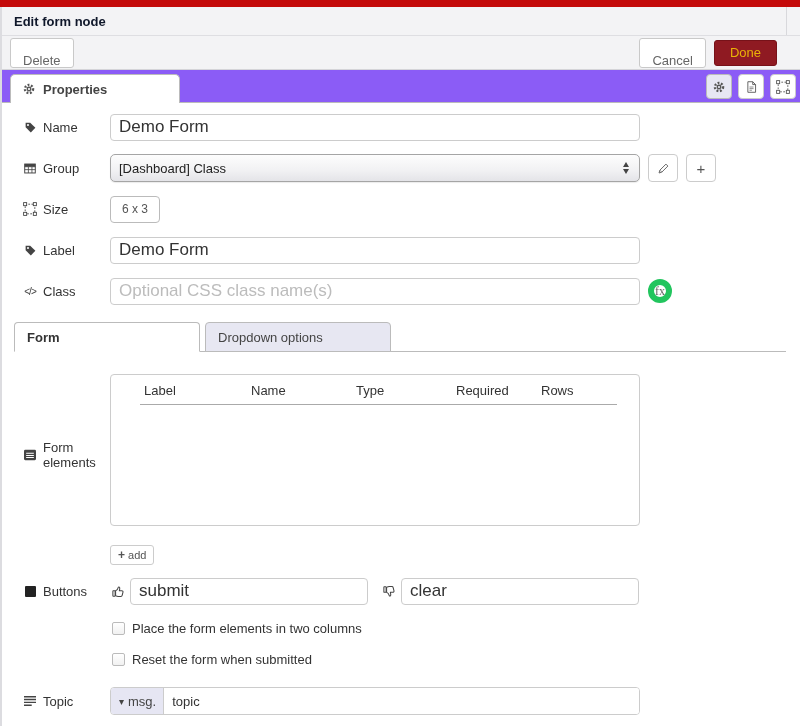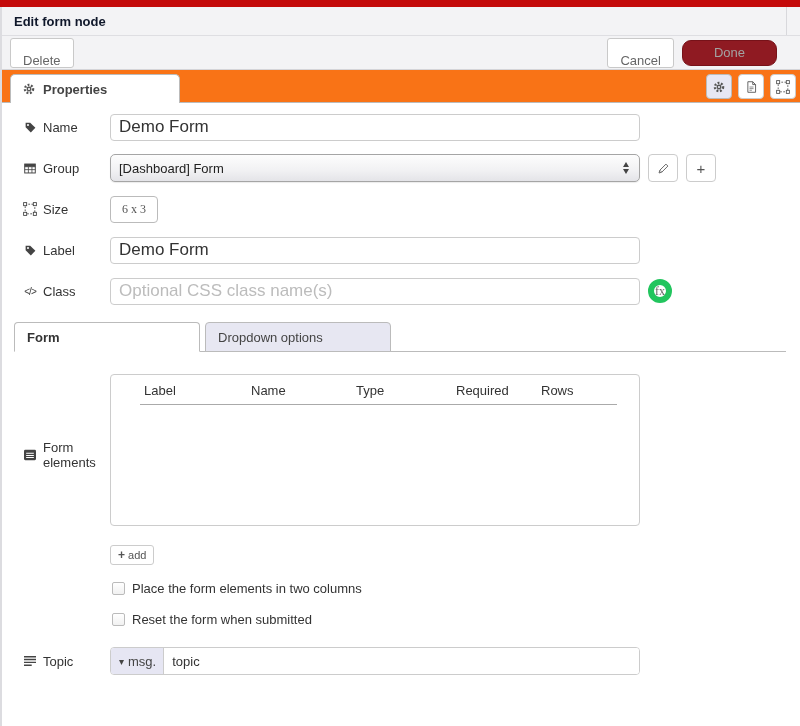--- a/index.html
+++ b/index.html
@@ -26,26 +26,26 @@
     height:34px; background:#f3f3f5; border-bottom:1px solid #d4d4d8;
     display:flex; align-items:center; padding:0 23px 0 10px;
   }
   .btn {
     font-family:inherit; font-size:13px; color:#666; background:#fff;
     border:1px solid #c9c9c9; border-radius:3px; height:26px; padding:14px 12px;
     cursor:pointer;
   }
   .btn-done {
     background:var(--done_bg,#8f1a22); border-color:var(--done_border,#771219);
-    color:#a3a3a3; margin-left:8px; padding:0 31px;border-radius:9px;
+    color:#eab308; margin-left:8px; padding:0 15px;
   }
   .spacer { flex:1; }
 
   .tabbar {
-    height:33px; background:#f97316; border-bottom:1px solid #bbb;
+    height:33px; background:#8b5cf6; border-bottom:1px solid #bbb;
     display:flex; align-items:flex-end; padding:0 10px; position:relative;
   }
   .main-tab {
     width:170px; height:29px; background:#fff; border:1px solid #bbb; border-bottom:none;
     border-radius:5px 5px 0 0; display:flex; align-items:center; gap:6px;
     padding:0 10px; font-weight:bold; color:#444; margin-bottom:-1px; cursor:pointer;
   }
   .tab-iconbtns { position:absolute; right:4px; top:4px; display:flex; gap:6px; }
   .icon-btn {
     width:26px; height:25px; background:#fff; border:1px solid #ccc; border-radius:4px;
@@ -79,21 +79,21 @@
   .sel-arrows { display:flex; flex-direction:column; gap:2px; align-items:center; padding-right:2px; }
   .tri-up { width:0; height:0; border-left:3.5px solid transparent; border-right:3.5px solid transparent; border-bottom:5px solid #444; }
   .tri-down { width:0; height:0; border-left:3.5px solid transparent; border-right:3.5px solid transparent; border-top:5px solid #444; }
   .sq-btn {
     width:30px; height:28px; margin-left:8px; background:#fff; border:1px solid #ccc;
     border-radius:4px; display:flex; align-items:center; justify-content:center;
     cursor:pointer; font-size:15px; color:#555;
   }
   .size-btn {
     height:27px; padding:0 11px; background:#fff; border:1px solid #bbb; border-radius:4px;
-    font-family:Liberation Serif, serif; font-size:12px; color:#555; cursor:pointer;
+    font-family:Liberation Sans, sans-serif; font-size:12px; color:#555; cursor:pointer;
   }
   .fx-badge {
     width:24px; height:24px; border:6px solid #22c55e; border-radius:50%; margin-left:8px;
     display:flex; align-items:center; justify-content:center;
     font-family:"Liberation Serif", serif; font-size:12px; color:#666;
   }
 
   
   .subtabs { display:flex; align-items:flex-end; height:31px; margin:16px 14px 0 14px;
     border-bottom:1px solid #bbb; }
@@ -232,21 +232,21 @@
       <span class="icon">
         <svg width="14" height="13" viewBox="0 0 16 16">
             <rect x="1.5" y="2.5" width="13" height="11" fill="none" stroke="#444" stroke-width="1.2"></rect>
             <path d="M1.5 5.8 h13 M1.5 9.4 h13 M6 5.8 v7.7 M10.4 5.8 v7.7" stroke="#444" stroke-width="1"></path>
             <rect x="1.5" y="2.5" width="13" height="3.3" fill="#444"></rect>
           </svg>
       </span>
       <span class="lbl">Group</span>
     </div>
     <div class="select">
-      <span class="sel-text">[Dashboard] Form</span>
+      <span class="sel-text">[Dashboard] Class</span>
       <span class="sel-arrows">
         <span class="tri-up"></span>
           <span class="tri-down"></span>
       </span>
     </div>
     <button class="sq-btn">
       <span class="icon">
         <svg width="13" height="13" viewBox="0 0 16 16">
             <path d="M2.5 13.5 l1-3.4 L11 2.6 l2.4 2.4 -7.5 7.5 z" fill="none" stroke="#666" stroke-width="1.2" stroke-linejoin="round"></path>
             <path d="M3.5 10.1 l2.4 2.4" stroke="#666" stroke-width="1"></path>
@@ -324,20 +324,44 @@
       <div class="el-underline"></div>
       <div class="el-body"></div>
     </div>
   </div>
   <button class="add-btn">
     <b>+</b>
       <span>add</span>
   </button>
 
   
+  <div class="form-row buttons-row">
+    <div class="row-label">
+      <span class="icon">
+        <svg width="11" height="11" viewBox="0 0 11 11">
+            <rect x="0" y="0" width="11" height="11" rx="1" fill="#222"></rect>
+          </svg>
+      </span>
+      <span class="lbl">Buttons</span>
+    </div>
+    <span class="icon thumb">
+      <svg width="15" height="15" viewBox="0 0 16 16" fill="none" stroke="#444" stroke-width="1.1" stroke-linejoin="round">
+          <rect x="2" y="7.2" width="2.4" height="5.8" rx="0.4"></rect>
+          <path d="M4.9 12.4 c.9.6 1.8.9 3 .9 h2.7 c.65 0 1.15-.45 1.3-1.05 l.9-3.5 c.2-.85-.45-1.65-1.35-1.65 H8.9 c.35-1.1.55-2.1.4-3.1 C9.15 2.9 7.95 2.8 7.75 3.7 C7.4 5.2 6.7 6.6 4.9 7.3 z"></path>
+        </svg>
+    </span>
+    <input class="text-input btn-input" value="submit" style="">
+    <span class="icon thumb down">
+      <svg width="15" height="15" viewBox="0 0 16 16" fill="none" stroke="#444" stroke-width="1.1" stroke-linejoin="round">
+          <rect x="2" y="7.2" width="2.4" height="5.8" rx="0.4"></rect>
+          <path d="M4.9 12.4 c.9.6 1.8.9 3 .9 h2.7 c.65 0 1.15-.45 1.3-1.05 l.9-3.5 c.2-.85-.45-1.65-1.35-1.65 H8.9 c.35-1.1.55-2.1.4-3.1 C9.15 2.9 7.95 2.8 7.75 3.7 C7.4 5.2 6.7 6.6 4.9 7.3 z"></path>
+        </svg>
+    </span>
+    <input class="text-input btn-input" value="clear" style="">
+  </div>
 
   
   <label class="check-row">
     <span class="checkbox"></span>
     <span>Place the form elements in two columns</span>
   </label>
   <label class="check-row">
     <span class="checkbox"></span>
     <span>Reset the form when submitted</span>
   </label>

